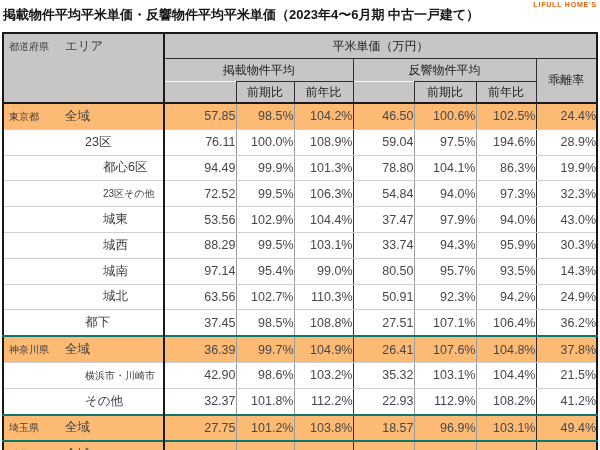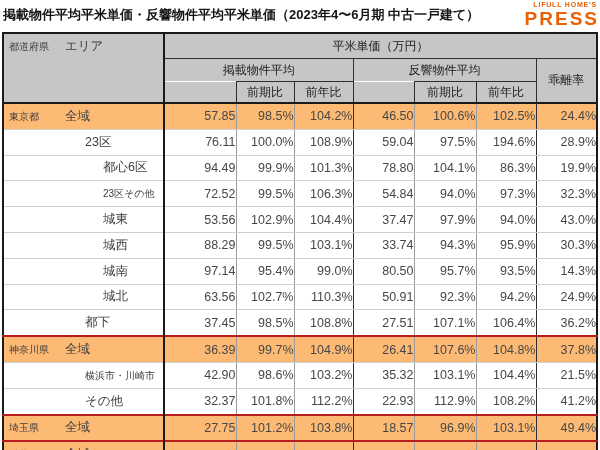--- a/index.html
+++ b/index.html
@@ -44,21 +44,21 @@
   th.sub-empty { border-top:none; }
   th.h-gap { border-bottom:2px solid #1a1a1a; }
 
   
   tbody td {
     height:24.8px; font-size:12.5px; color:#474747;
     text-align:right; padding-right:6px;
     border-bottom:1px solid #cfcfcf; vertical-align:middle;
   }
   tbody tr.hl td { background:#fdba74; }
-  tbody tr.gs td { border-top:2px solid #b91c1c; }
+  tbody tr.gs td { border-top:2px solid #0f766e; }
   tbody tr:last-child td { border-bottom:none; }
 
   td.c-region { text-align:left; padding:0; border-right:2px solid #1a1a1a; }
   td.v-gray { border-right:1px solid #9b9b9b;margin-left:28px; }
   td.v-dark { border-right:1px solid #2e2e2e; }
 
   .pref { display:inline-block; width:56px; padding-left:5px; color:#3d3d3d; font-size:10px; }
   .area { color:#3d3d3d; font-size:12.5px; }
   .area.i2 { margin-left:20px; }
   .area.i3 { margin-left:38px; }
@@ -66,21 +66,20 @@
 </style>
 </head>
 <body>
 
 <div class="page">
 
   <h1 class="page-title">掲載物件平均平米単価・反響物件平均平米単価（2023年4〜6月期 中古一戸建て）</h1>
 
   <div class="logo">
     <div class="logo-top">LIFULL HOME'S</div>
-    <div class="logo-main">PRESS</div>
   </div>
 
   <table class="t">
     <colgroup>
       <col style="width:161px">
         <col style="width:72px">
         <col style="width:58px">
         <col style="width:59px">
       <col style="width:61px">
         <col style="width:62px">

